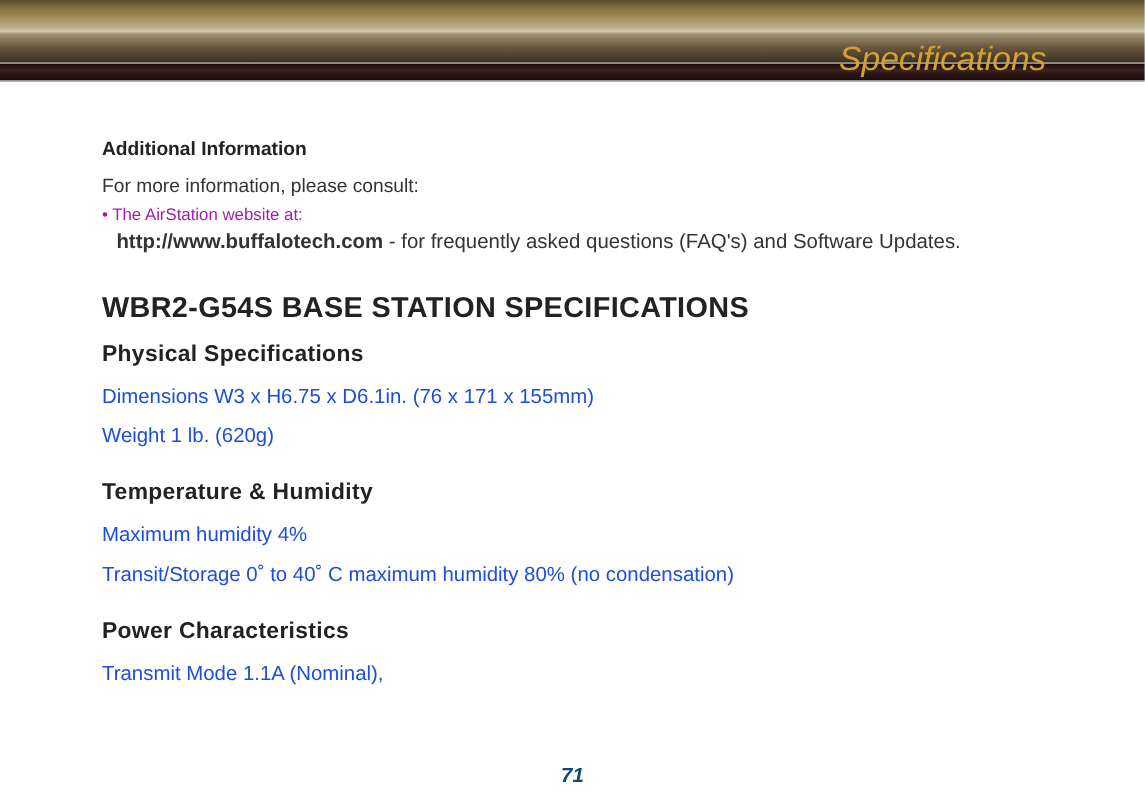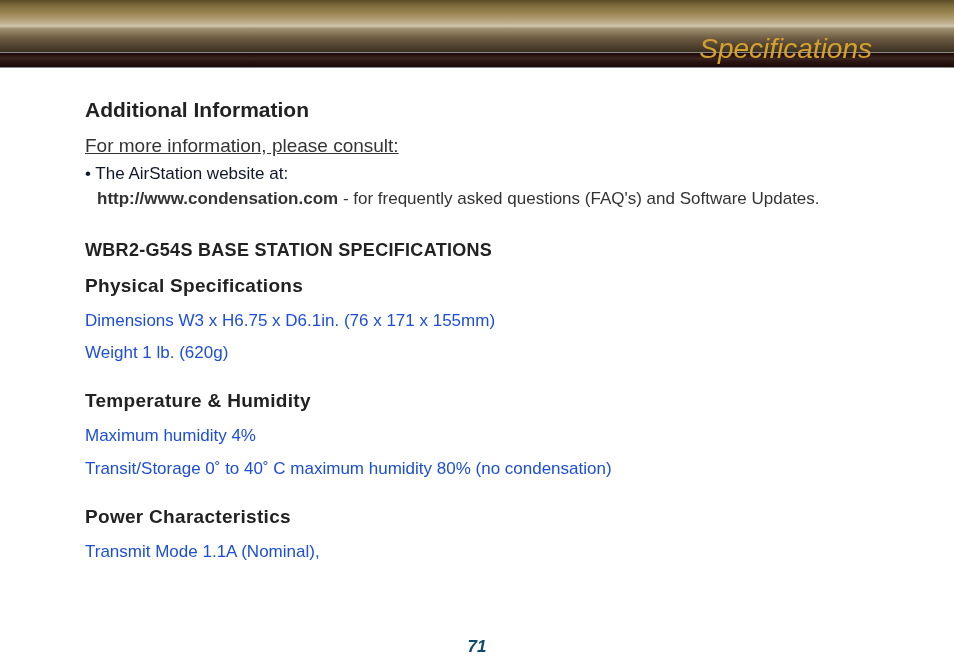--- a/index.html
+++ b/index.html
@@ -49,51 +49,51 @@
        #2a1512 60%,
        #1a0a08 100%);
       border-top: 1px solid #888;
       border-bottom: 1px solid #888;
     }
     .content {
       padding: 30px 85px 0 85px;
       color: #333;
     }
     .h-section {
-      font-size: 21px;
+      font-size: 16px;
       font-weight: bold;
       color: #222;
+      margin-top: 18px;
       margin-bottom: 10px;
     }
     .h-sub {
       font-size: 19px;
       font-weight: bold;
       color: #222;
       margin-top: 22px;
       margin-bottom: 10px;
       letter-spacing: 0.3px;
     }
     .h-sub-main {
-      font-size: 18px;
+      font-size: 24px;
       font-weight: bold;
       color: #222;
       margin-top: 28px;
       margin-bottom: 14px;
       letter-spacing: 0.3px;
       text-transform: uppercase;
     }
     .body-text {
-      font-size: 19px;
+      font-size: 16px;
       color: #333;
       line-height: 1.5;
-      text-decoration: underline;
     }
     .bullet-line {
-      font-size: 17px;
-      color: #0f172a;
+      font-size: 14px;
+      color: #a21caf;
       line-height: 1.5;
     }
     .bullet-sub {
       font-size: 17px;
       color: #333;
       line-height: 1.5;
       margin-left: 12px;
     }
     .bold {
       font-weight: bold;
@@ -143,21 +143,21 @@
   <div class="header-title">Specifications</div>
 </div>
 <div class="header-bar-bottom"></div>
 
 <div class="content">
 
   <div class="h-section">Additional Information</div>
   <div class="body-text">For more information, please consult:</div>
   <div class="bullet-line">• The AirStation website at:</div>
   <div class="bullet-sub">
-    <span class="bold">http://www.condensation.com</span><span> - for frequently asked questions (FAQ's) and Software Updates.</span>
+    <span class="bold">http://www.buffalotech.com</span><span> - for frequently asked questions (FAQ's) and Software Updates.</span>
   </div>
 
   <div class="h-sub-main">WBR2-G54S BASE STATION SPECIFICATIONS</div>
 
   <div class="h-sub" style="margin-top:12px;">Physical Specifications</div>
   <div class="spec-line">Dimensions W3 x H6.75 x D6.1in. (76 x 171 x 155mm)</div>
   <div class="spec-line">Weight 1 lb. (620g)</div>
 
   <div class="h-sub">Temperature &amp; Humidity</div>
   <div class="spec-line">Maximum humidity 4%</div>

